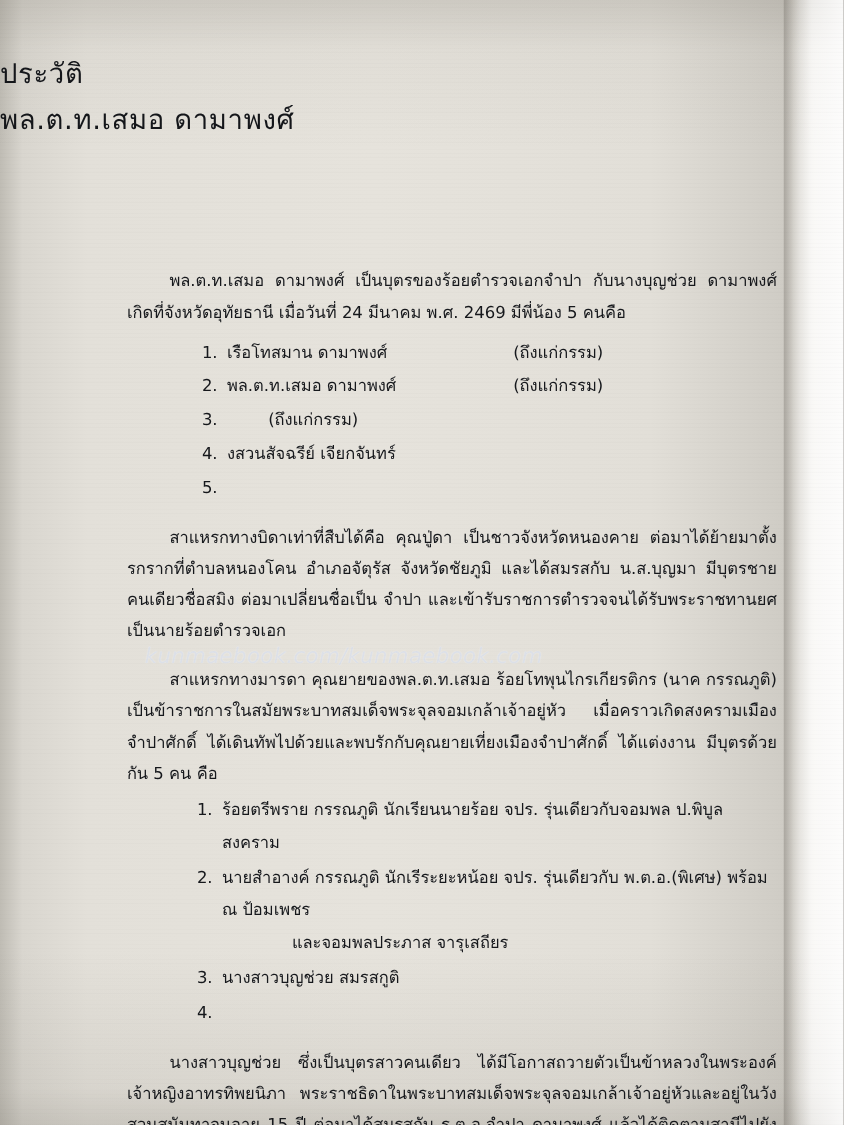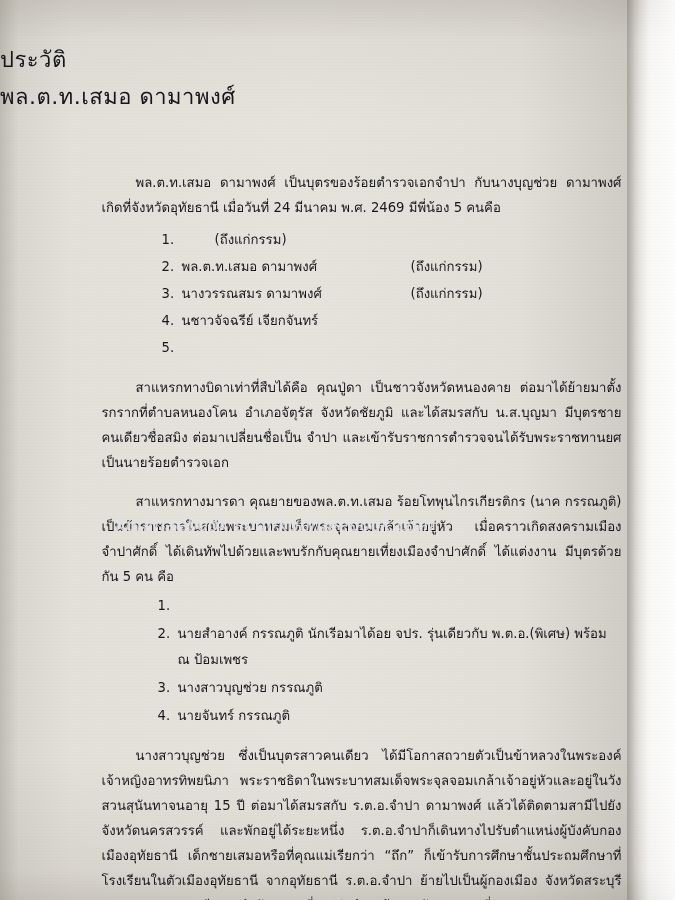--- a/index.html
+++ b/index.html
@@ -90,21 +90,21 @@
     box-sizing: content-box;
     color: #16181c;
     font-size: 13.2px;
     line-height: 25px;
   }
   .para {
     margin-top: 14px;
     text-align: justify;
   }
   .para.first {
-    margin-top: 56px;
+    margin-top: 99px;
   }
   .indent {
     display: inline-block;
     width: 34px;
   }
   .list {
     margin: 6px 0 0 0;
     padding: 0;
     list-style: none;
   }
@@ -184,62 +184,63 @@
       <div class="title-line2">พล.ต.ท.เสมอ   ดามาพงศ์</div>
     </div>
 
     <div class="body">
 
       <div class="para first"><span class="indent"></span><span>พล.ต.ท.เสมอ   ดามาพงศ์ เป็นบุตรของร้อยตำรวจเอกจำปา  กับนางบุญช่วย  ดามาพงศ์ เกิดที่จังหวัดอุทัยธานี เมื่อวันที่ 24 มีนาคม พ.ศ. 2469 มีพี่น้อง 5 คนคือ</span></div>
 
       <ul class="list">
         <li>
           <span class="num">1.</span>
+          <span class="txt">เรือโทสมาน   ดามาพงศ์</span>
           <span class="note">(ถึงแก่กรรม)</span>
         </li>
         <li>
           <span class="num">2.</span>
           <span class="txt">พล.ต.ท.เสมอ  ดามาพงศ์</span>
           <span class="note">(ถึงแก่กรรม)</span>
         </li>
         <li>
           <span class="num">3.</span>
-          <span class="txt">นางวรรณสมร  ดามาพงศ์</span>
           <span class="note">(ถึงแก่กรรม)</span>
         </li>
         <li>
           <span class="num">4.</span>
-          <span class="txt">นชาวจัจฉรีย์  เจียกจันทร์</span>
+          <span class="txt">งสวนสัจฉรีย์  เจียกจันทร์</span>
           <span class="note"></span>
         </li>
         <li>
           <span class="num">5.</span>
           <span class="note"></span>
         </li>
       </ul>
 
       <div class="para"><span class="indent"></span><span>สาแหรกทางบิดาเท่าที่สืบได้คือ คุณปู่ดา  เป็นชาวจังหวัดหนองคาย ต่อมาได้ย้ายมาตั้งรกรากที่ตำบลหนองโคน  อำเภอจัตุรัส  จังหวัดชัยภูมิ  และได้สมรสกับ น.ส.บุญมา  มีบุตรชายคนเดียวชื่อสมิง ต่อมาเปลี่ยนชื่อเป็น  จำปา  และเข้ารับราชการตำรวจจนได้รับพระราชทานยศเป็นนายร้อยตำรวจเอก</span></div>
 
       <div class="para"><span class="indent"></span><span>สาแหรกทางมารดา คุณยายของพล.ต.ท.เสมอ  ร้อยโทพุนไกรเกียรติกร (นาค กรรณภูติ) เป็นข้าราชการในสมัยพระบาทสมเด็จพระจุลจอมเกล้าเจ้าอยู่หัว  เมื่อคราวเกิดสงครามเมืองจำปาศักดิ์ ได้เดินทัพไปด้วยและพบรักกับคุณยายเที่ยงเมืองจำปาศักดิ์  ได้แต่งงาน มีบุตรด้วยกัน 5 คน คือ</span></div>
 
       <ul class="list2">
         <li>
           <span class="num">1.</span>
+          <span class="txt">ร้อยตรีพราย  กรรณภูติ นักเรียนนายร้อย จปร. รุ่นเดียวกับจอมพล ป.พิบูลสงคราม</span>
         </li>
         <li>
           <span class="num">2.</span>
-          <span class="txt">นายสำอางค์ กรรณภูติ นักเรีอมาได้อย จปร. รุ่นเดียวกับ พ.ต.อ.(พิเศษ) พร้อม ณ ป้อมเพชร</span>
-        </li>
+          <span class="txt">นายสำอางค์ กรรณภูติ นักเรีระยะหน้อย จปร. รุ่นเดียวกับ พ.ต.อ.(พิเศษ) พร้อม ณ ป้อมเพชร</span>
+        </li>
+        <div class="sub">และจอมพลประภาส จารุเสถียร</div>
         <li>
           <span class="num">3.</span>
-          <span class="txt">นางสาวบุญช่วย  กรรณภูติ</span>
+          <span class="txt">นางสาวบุญช่วย  สมรสกูติ</span>
         </li>
         <li>
           <span class="num">4.</span>
-          <span class="txt">นายจันทร์ กรรณภูติ</span>
         </li>
       </ul>
 
       <div class="para"><span class="indent"></span><span>นางสาวบุญช่วย  ซึ่งเป็นบุตรสาวคนเดียว ได้มีโอกาสถวายตัวเป็นข้าหลวงในพระองค์เจ้าหญิงอาทรทิพยนิภา พระราชธิดาในพระบาทสมเด็จพระจุลจอมเกล้าเจ้าอยู่หัวและอยู่ในวังสวนสุนันทาจนอายุ 15 ปี ต่อมาได้สมรสกับ ร.ต.อ.จำปา   ดามาพงศ์   แล้วได้ติดตามสามีไปยังจังหวัดนครสวรรค์ และพักอยู่ได้ระยะหนึ่ง ร.ต.อ.จำปาก็เดินทางไปรับตำแหน่งผู้บังคับกองเมืองอุทัยธานี เด็กชายเสมอหรือที่คุณแม่เรียกว่า “ถึก” ก็เข้ารับการศึกษาชั้นประถมศึกษาที่โรงเรียนในตัวเมืองอุทัยธานี  จากอุทัยธานี ร.ต.อ.จำปา ย้ายไปเป็นผู้กองเมือง จังหวัดสระบุรี อยุธยา และนนทบุรี ตามลำดับ ระยะที่คุณพ่อจำปาย้ายมารับราชการที่</span></div>
 
     </div>
 
     <div class="wm">kunmaebook.com/kunmaebook.com</div>
   </div>
 

